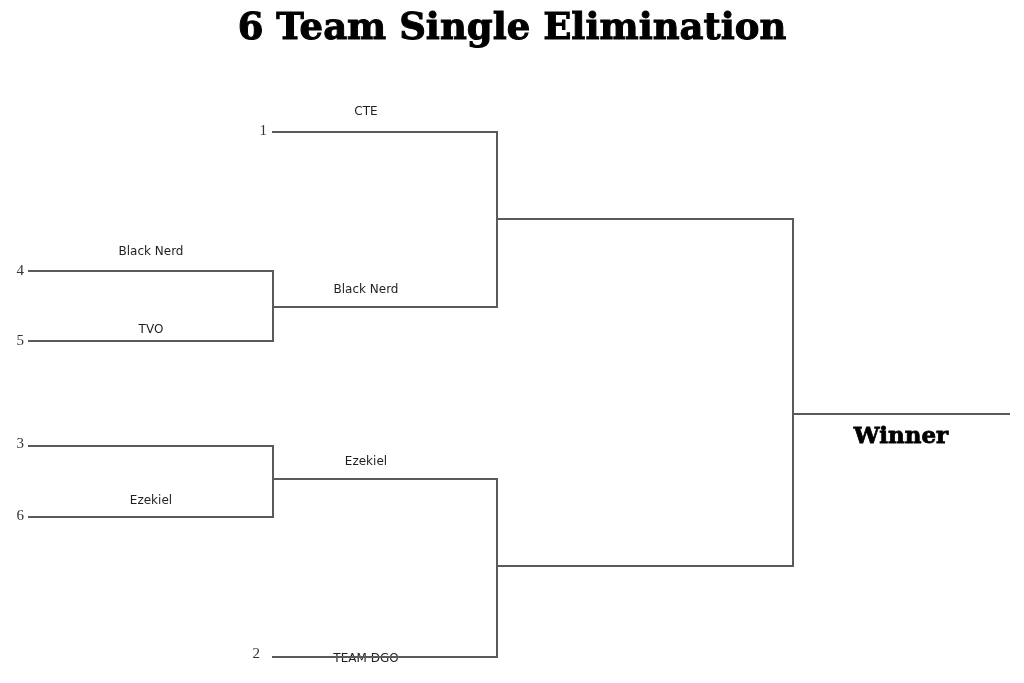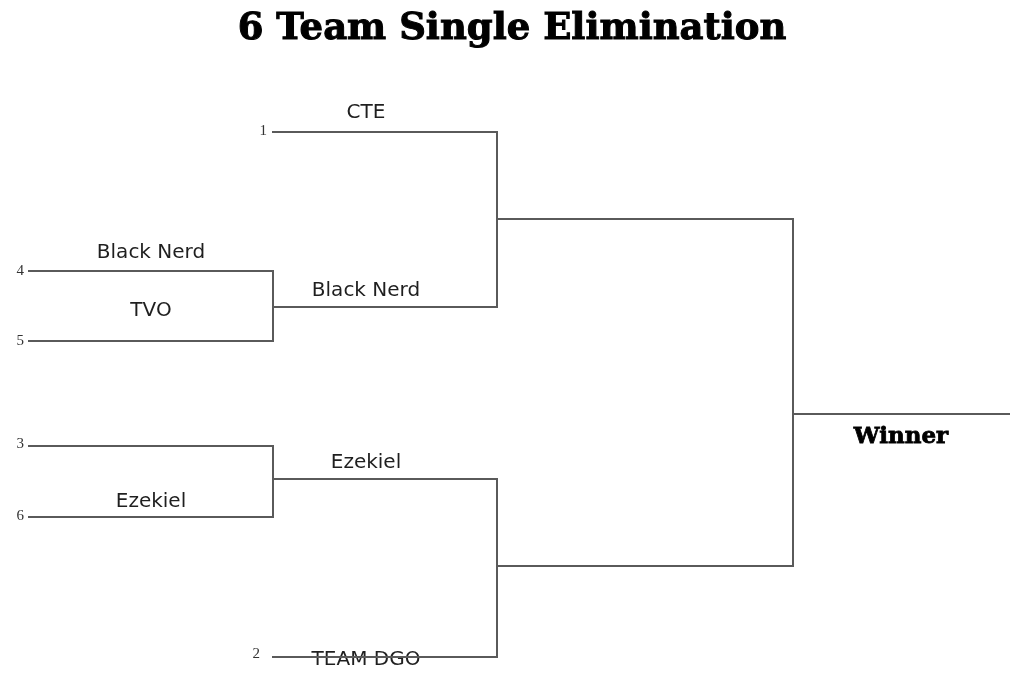--- a/index.html
+++ b/index.html
@@ -23,21 +23,21 @@
     font-family:"DejaVu Serif", serif;
     font-weight:bold;font-size:37px;
     color:var(--heading-text);
     -webkit-text-stroke:1px var(--heading-text);
     letter-spacing:0px;
   }
   .hline{position:absolute;height:2px;background:var(--line);}
   .vline{position:absolute;width:2px;background:var(--line);}
   .team-label{
     position:absolute;height:26px;line-height:26px;
-    text-align:center;font-size:20px;color:var(--team-text);
+    text-align:center;font-size:12px;color:var(--team-text);
   }
   .seed{
     position:absolute;width:18px;height:18px;line-height:18px;
     text-align:right;
     font-family:"Liberation Serif", serif;
     font-size:15px;color:var(--seed-text);
   }
   .winner-label{
     position:absolute;left:792px;top:420px;width:218px;height:30px;
     line-height:30px;text-align:center;
@@ -51,21 +51,21 @@
 <body>
 
 <div id="canvas">
 
   <div class="title">6 Team Single Elimination</div>
 
   <div class="team-label" style="left:28px;top:238px;width:246px;">Black Nerd</div>
   <div class="seed" style="left:6px;top:261px;">4</div>
   <div class="hline" style="left:28px;top:270px;width:246px;"></div>
 
-  <div class="team-label" style="left:28px;top:296px;width:246px;">TVO</div>
+  <div class="team-label" style="left:28px;top:316px;width:246px;">TVO</div>
   <div class="seed" style="left:6px;top:331px;">5</div>
   <div class="hline" style="left:28px;top:340px;width:246px;"></div>
 
   <div class="vline" style="left:272px;top:270px;height:72px;"></div>
 
   <div class="seed" style="left:6px;top:434px;">3</div>
   <div class="hline" style="left:28px;top:445px;width:246px;"></div>
 
   <div class="team-label" style="left:28px;top:487px;width:246px;">Ezekiel</div>
   <div class="seed" style="left:6px;top:506px;">6</div>

